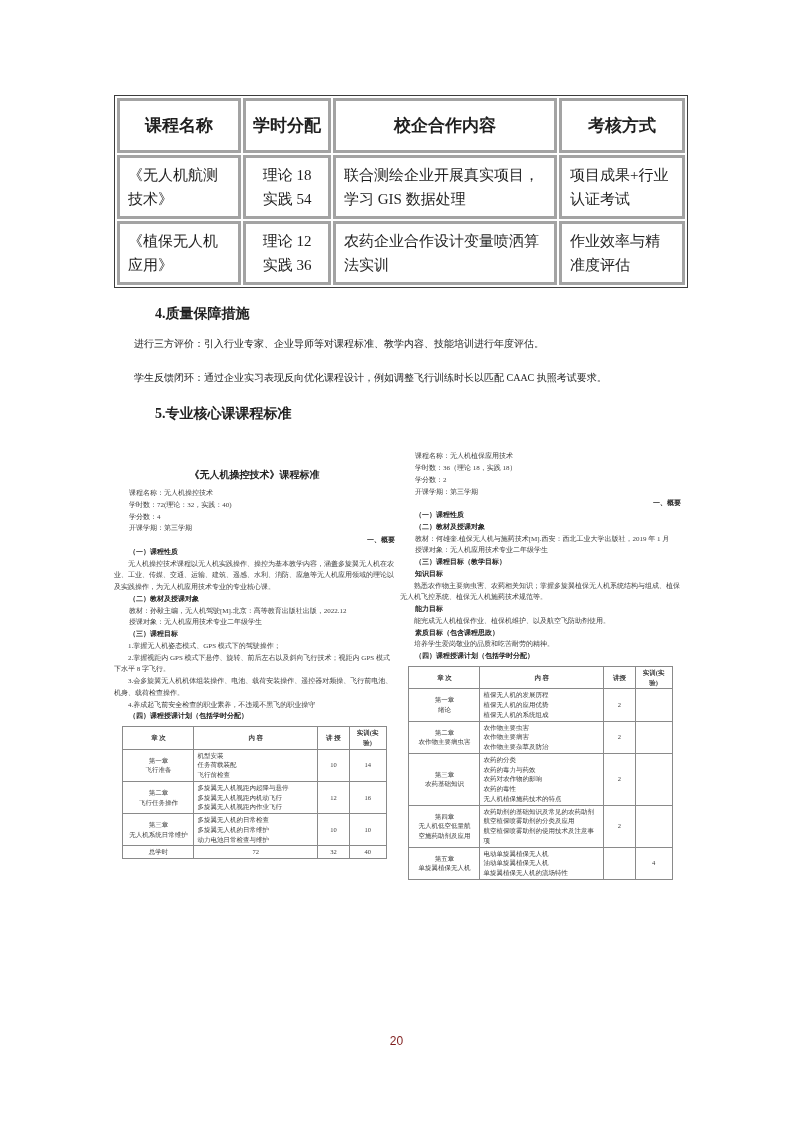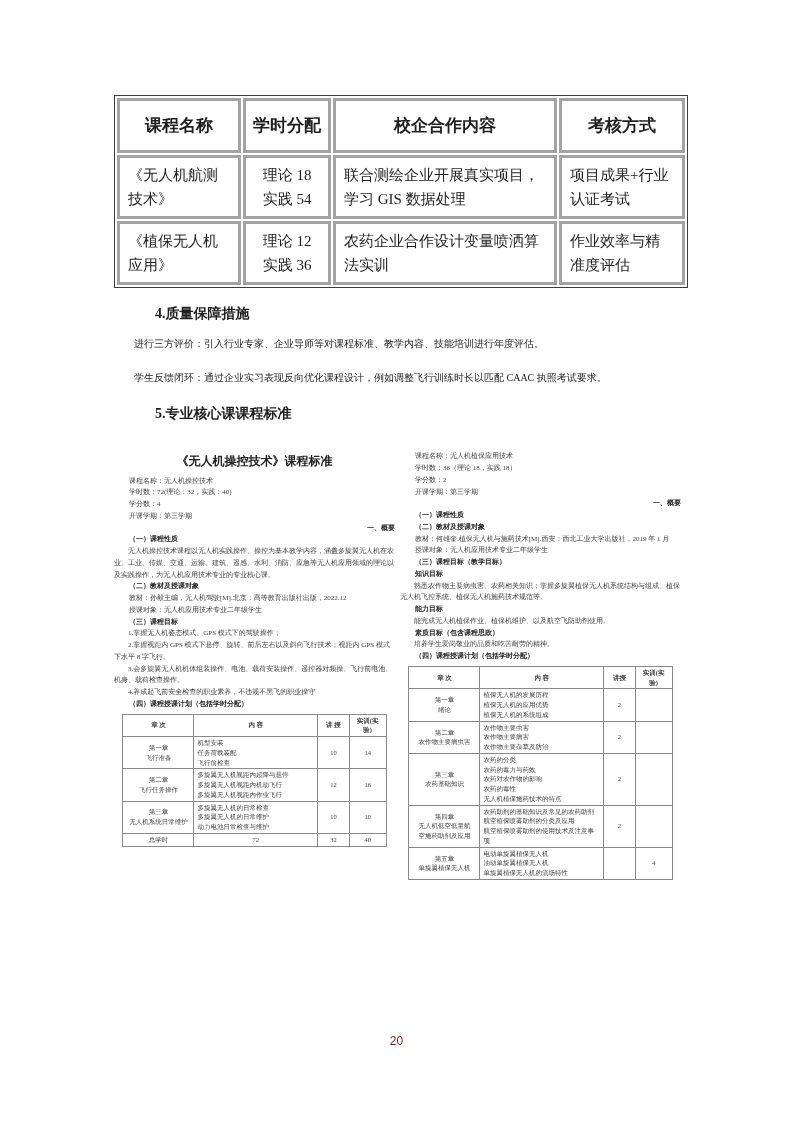--- a/index.html
+++ b/index.html
@@ -17,21 +17,21 @@
   .pre { white-space:pre-line; }
   td.hours { text-align:center; }
 
   
   .sec-heading { font-weight:bold; font-size:14px; margin:17px 0 0 41px; }
   .par { font-size:10px; line-height:2.62; text-align:justify; text-indent:2em; margin:8px 0 0 0; }
 
   
   .docs { display:flex; gap:5px; margin-top:28px; align-items:flex-start; }
   .doc { width:281px; color:#3d3d3d; font-size:7px; line-height:1.68; }
-  .doc-title { text-align:center; font-weight:bold; font-size:12px; color:#222; margin-bottom:4px; }
+  .doc-title { text-align:center; font-weight:bold; font-size:10px; color:#222; margin-bottom:4px;margin-top:16px; }
   .doc .meta { margin-left:15px; }
   .doc .b1 { font-weight:bold; color:#262626;text-align:right; }
   .doc .b2 { font-weight:bold; color:#262626; margin-left:15px; }
   .doc .p  { text-indent:14px; }
   .doc .pi { margin-left:15px; }
   table.doc-table { border-collapse:collapse; margin:3px auto 0; width:94%; font-size:6.5px; line-height:1.5; color:#3d3d3d; table-layout:fixed; }
   table.doc-table th, table.doc-table td { border:1px solid #8a8a8a; padding:1px 3px; vertical-align:middle; }
   table.doc-table th { font-weight:bold; text-align:center; }
   table.doc-table td.c { text-align:center; }
 

